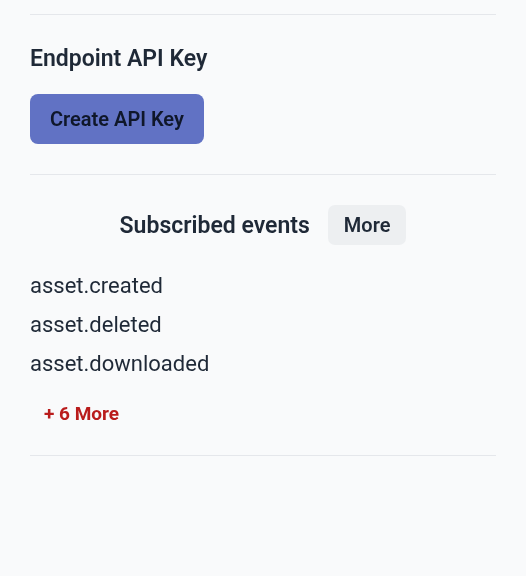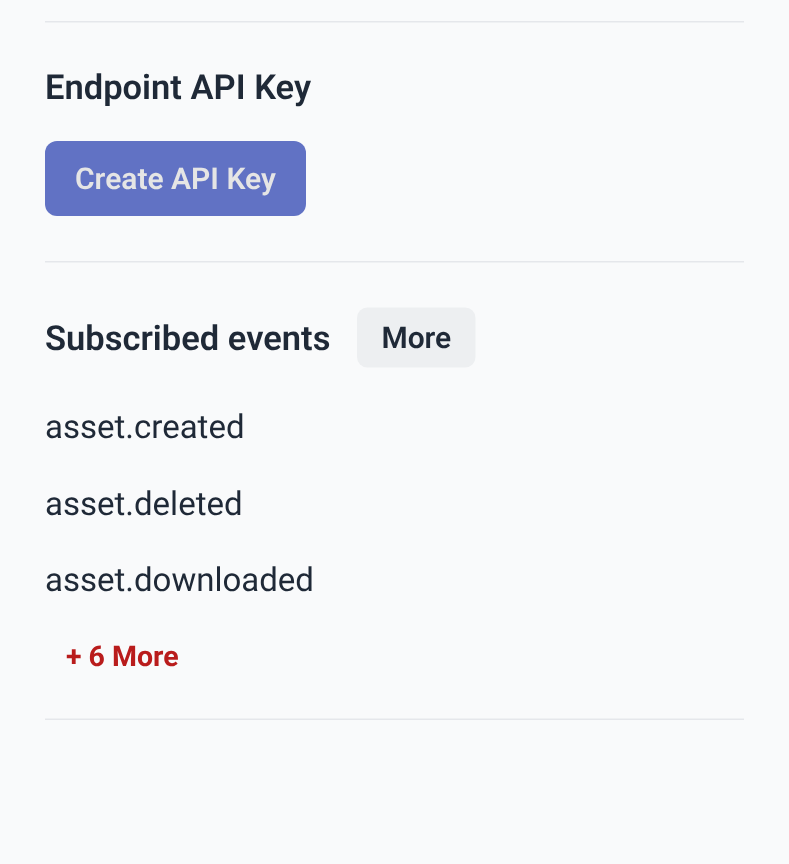--- a/index.html
+++ b/index.html
@@ -35,29 +35,30 @@
       font-weight: 600;
       color: #1f2937;
       margin-bottom: 22px;
     }
     
     .section-header {
       display: flex;
       align-items: center;
       gap: 18px;
       margin-bottom: 28px;
+      justify-content: center;
     }
     
     .section-header .section-title {
       margin-bottom: 0;
     }
     
     .primary-button {
       background-color: #6172c4;
-      color: #e5e5e5;
+      color: #0f172a;
       border: none;
       border-radius: 8px;
       padding: 13px 20px;
       font-size: 20px;
       font-weight: 600;
       cursor: pointer;
       font-family: inherit;
     }
     
     .secondary-button {
@@ -68,21 +69,21 @@
       padding: 8px 16px;
       font-size: 20px;
       font-weight: 600;
       cursor: pointer;
       font-family: inherit;
     }
     
     .event-list {
       display: flex;
       flex-direction: column;
-      gap: 26px;
+      gap: 14px;
     }
     
     .event-item {
       font-size: 22px;
       color: #1f2937;
       font-weight: 400;
     }
     
     .more-link {
       font-size: 19px;

